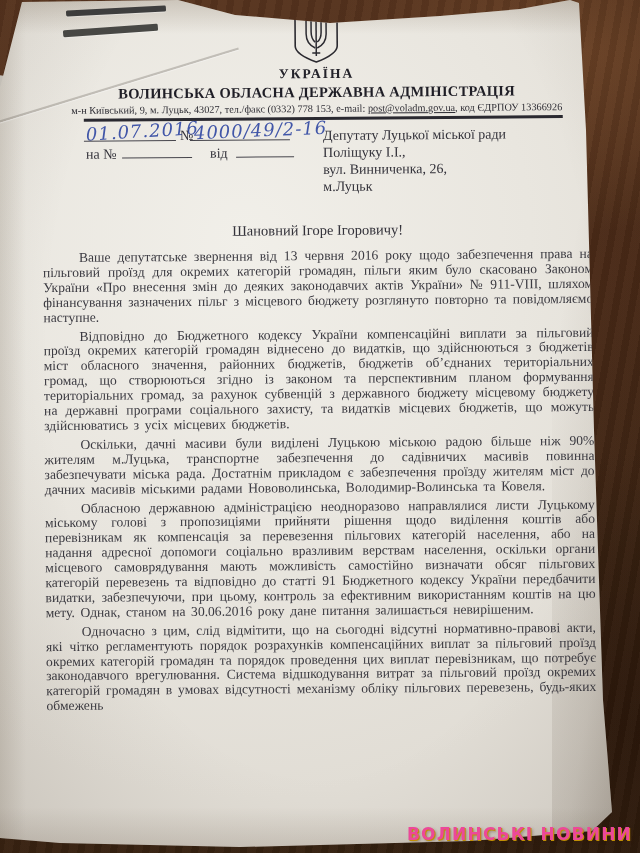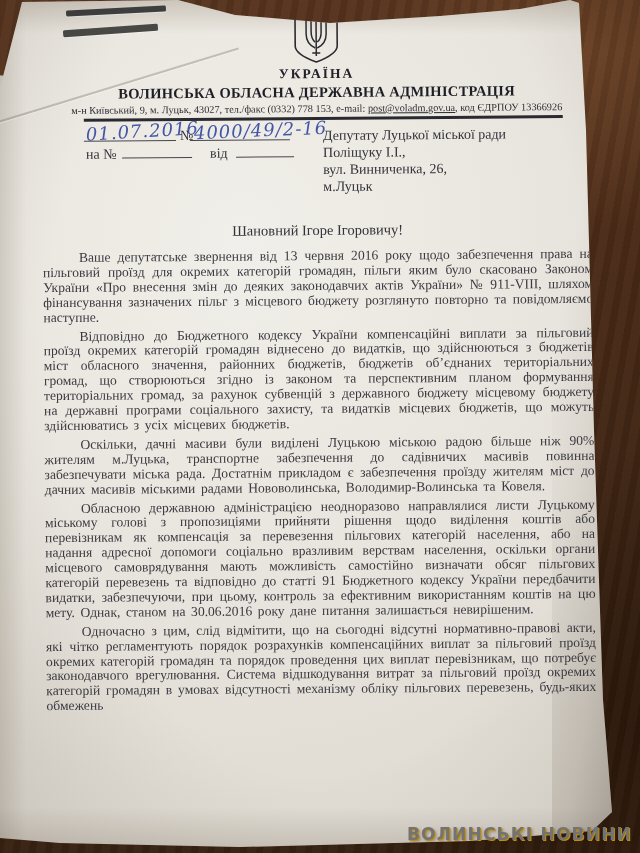--- a/index.html
+++ b/index.html
@@ -70,21 +70,21 @@
   .vid{position:absolute;left:168px;top:19px;}
   .recipient{position:absolute;left:281px;top:1px;font-size:14px;line-height:17px;}
 
   .salutation{text-align:center;font-size:14.5px;margin:10px 0 10px;color:#33323a;}
   .bodytext p{margin:0 0 4px;font-size:13.6px;line-height:14.9px;text-align:justify;
     text-indent:36px;word-spacing:2.2px;color:#3b3a41;}
 
   
   .watermark{position:absolute;right:8px;bottom:9px;z-index:12;
     font-family:"DejaVu Sans","Liberation Sans",sans-serif;font-weight:bold;
-    font-size:17px;letter-spacing:1.2px;color:#737373;
+    font-size:17px;letter-spacing:1.2px;color:#ec4899;
     text-shadow:1px 1px 0 #c08f04, 2px 2px 3px rgba(60,30,0,0.35);margin-top:16px;}
 
   .vignette{position:absolute;inset:0;z-index:11;pointer-events:none;
     background:radial-gradient(ellipse at 50% 40%, rgba(0,0,0,0) 60%, rgba(40,25,12,0.12) 100%);}
 </style>
 </head>
 <body>
 
 <div class="photo">
   <div class="table-bg"></div>

